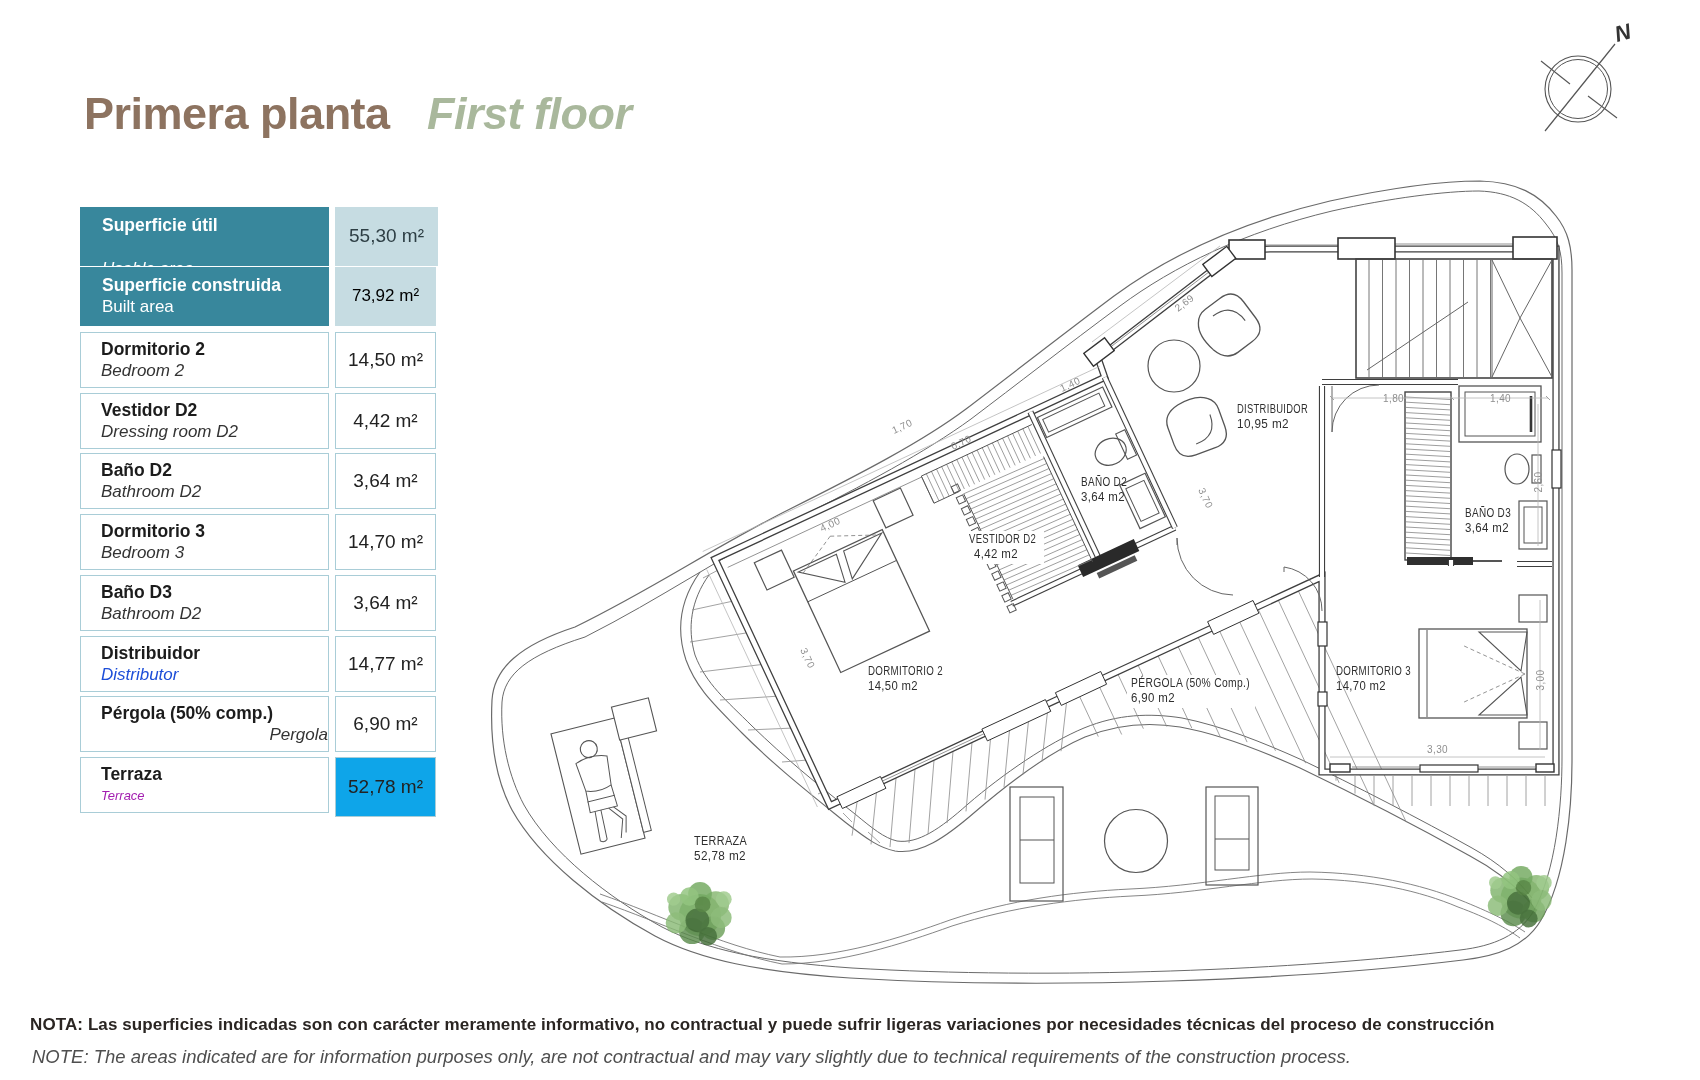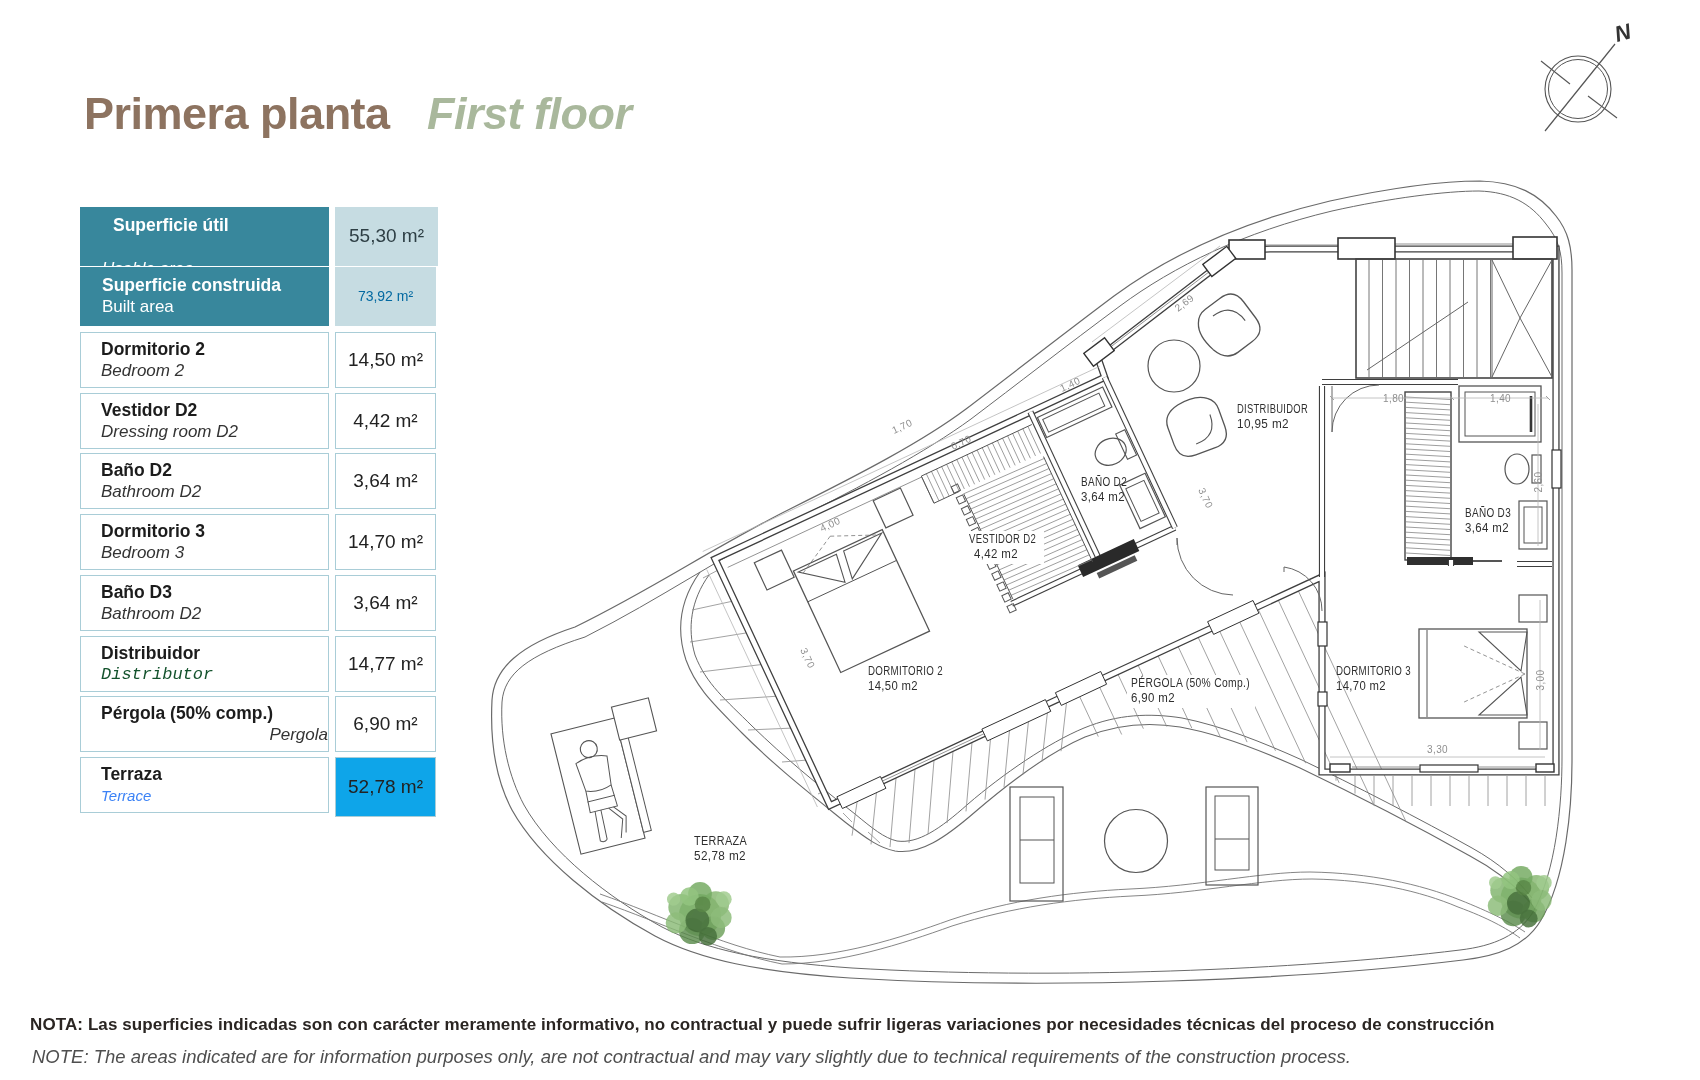--- a/index.html
+++ b/index.html
@@ -1,27 +1,27 @@
 <!DOCTYPE html>
 <html><head><meta charset="utf-8"><style>
 *{margin:0;padding:0;box-sizing:border-box;}
 body{width:1700px;height:1080px;background:#fff;font-family:"Liberation Sans",sans-serif;position:relative;overflow:hidden;}
 </style></head><body>
 <div style="position:absolute;left:84px;top:88px;font-size:45px;font-weight:bold;letter-spacing:-0.5px;color:#8d7360;">Primera planta</div>
 <div style="position:absolute;left:427px;top:88px;font-size:45px;font-weight:bold;font-style:italic;letter-spacing:-0.5px;color:#a9b89c;">First floor</div>
 <div style="position:absolute;left:80px;top:207.0px;width:249px;height:58.5px;background:#38879c;color:#fff;">
-    <div style="padding:7px 4px 0 22px;font-weight:bold;font-size:17.5px;line-height:22px;margin-left:11px;">Superficie útil</div>
+    <div style="padding:7px 4px 0 22px;font-weight:bold;font-size:17.5px;line-height:22px;">Superficie útil</div>
     <div style="padding:0 0 0 22px;font-style:italic;font-size:17px;line-height:22px;margin-top:22px;">Usable area</div>
   </div>
 <div style="position:absolute;left:335px;top:207.0px;width:103px;height:58.5px;background:#c6dce2;color:#2e3f45;font-size:19px;display:flex;align-items:center;justify-content:center;">55,30 m²</div>
 <div style="position:absolute;left:80px;top:267.0px;width:249px;height:58.5px;background:#38879c;color:#fff;">
     <div style="padding:7px 0 0 22px;font-weight:bold;font-size:17.5px;line-height:22px;">Superficie construida</div>
     <div style="padding:0 0 0 22px;font-size:17px;line-height:22px;">Built area</div>
   </div>
-<div style="position:absolute;left:335px;top:267.0px;width:101px;height:58.5px;background:#c6dce2;color:#0369a1;font-size:14px;display:flex;align-items:center;justify-content:center;">73,92 m²</div>
+<div style="position:absolute;left:335px;top:267.0px;width:101px;height:58.5px;background:#c6dce2;color:#000000;font-size:17px;display:flex;align-items:center;justify-content:center;">73,92 m²</div>
 <div style="position:absolute;left:80px;top:332.0px;width:249px;height:56.0px;background:#fff;border:1.6px solid #a9cdd7;box-sizing:border-box;color:#1c1c1c;">
     <div style="padding:5px 0 0 20px;font-weight:bold;font-size:17.5px;line-height:22px;">Dormitorio 2</div>
     <div style="padding:0 0 0 20px;font-style:italic;font-size:17px;line-height:22px;color:#333;">Bedroom 2</div>
   </div>
 <div style="position:absolute;left:335px;top:332.0px;width:101px;height:56.0px;background:#fff;border:1.6px solid #a9cdd7;box-sizing:border-box;color:#222;font-size:19px;display:flex;align-items:center;justify-content:center;">14,50 m²</div>
 <div style="position:absolute;left:80px;top:392.7px;width:249px;height:56.0px;background:#fff;border:1.6px solid #a9cdd7;box-sizing:border-box;color:#1c1c1c;">
     <div style="padding:5px 0 0 20px;font-weight:bold;font-size:17.5px;line-height:22px;">Vestidor D2</div>
     <div style="padding:0 0 0 20px;font-style:italic;font-size:17px;line-height:22px;color:#333;">Dressing room D2</div>
   </div>
 <div style="position:absolute;left:335px;top:392.7px;width:101px;height:56.0px;background:#fff;border:1.6px solid #a9cdd7;box-sizing:border-box;color:#222;font-size:19px;display:flex;align-items:center;justify-content:center;">4,42 m²</div>
@@ -35,31 +35,31 @@
     <div style="padding:0 0 0 20px;font-style:italic;font-size:17px;line-height:22px;color:#333;">Bedroom 3</div>
   </div>
 <div style="position:absolute;left:335px;top:514.1px;width:101px;height:56.0px;background:#fff;border:1.6px solid #a9cdd7;box-sizing:border-box;color:#222;font-size:19px;display:flex;align-items:center;justify-content:center;">14,70 m²</div>
 <div style="position:absolute;left:80px;top:574.8000000000001px;width:249px;height:56.0px;background:#fff;border:1.6px solid #a9cdd7;box-sizing:border-box;color:#1c1c1c;">
     <div style="padding:5px 0 0 20px;font-weight:bold;font-size:17.5px;line-height:22px;">Baño D3</div>
     <div style="padding:0 0 0 20px;font-style:italic;font-size:17px;line-height:22px;color:#333;">Bathroom D2</div>
   </div>
 <div style="position:absolute;left:335px;top:574.8000000000001px;width:101px;height:56.0px;background:#fff;border:1.6px solid #a9cdd7;box-sizing:border-box;color:#222;font-size:19px;display:flex;align-items:center;justify-content:center;">3,64 m²</div>
 <div style="position:absolute;left:80px;top:635.5000000000001px;width:249px;height:56.0px;background:#fff;border:1.6px solid #a9cdd7;box-sizing:border-box;color:#1c1c1c;">
     <div style="padding:5px 0 0 20px;font-weight:bold;font-size:17.5px;line-height:22px;">Distribuidor</div>
-    <div style="padding:0 0 0 20px;font-style:italic;font-size:17px;line-height:22px;color:#14532d;font-family:Liberation Mono, monospace;">Distributor</div>
+    <div style="padding:0 0 0 20px;font-style:italic;font-size:17px;line-height:22px;color:#1d4ed8;">Distributor</div>
   </div>
 <div style="position:absolute;left:335px;top:635.5000000000001px;width:101px;height:56.0px;background:#fff;border:1.6px solid #a9cdd7;box-sizing:border-box;color:#222;font-size:19px;display:flex;align-items:center;justify-content:center;">14,77 m²</div>
 <div style="position:absolute;left:80px;top:696.2000000000002px;width:249px;height:56.0px;background:#fff;border:1.6px solid #a9cdd7;box-sizing:border-box;color:#1c1c1c;">
     <div style="padding:5px 0 0 20px;font-weight:bold;font-size:17.5px;line-height:22px;">Pérgola (50% comp.)</div>
     <div style="padding:0 0 0 20px;font-style:italic;font-size:17px;line-height:22px;color:#333;text-align:right;">Pergola</div>
   </div>
 <div style="position:absolute;left:335px;top:696.2000000000002px;width:101px;height:56.0px;background:#fff;border:1.6px solid #a9cdd7;box-sizing:border-box;color:#222;font-size:19px;display:flex;align-items:center;justify-content:center;">6,90 m²</div>
 <div style="position:absolute;left:80px;top:756.9000000000002px;width:249px;height:56.0px;background:#fff;border:1.6px solid #a9cdd7;box-sizing:border-box;color:#1c1c1c;">
     <div style="padding:5px 0 0 20px;font-weight:bold;font-size:17.5px;line-height:22px;">Terraza</div>
-    <div style="padding:0 0 0 20px;font-style:italic;font-size:15px;line-height:22px;color:#3b82f6;">Terrace</div>
+    <div style="padding:0 0 0 20px;font-style:italic;font-size:13px;line-height:22px;color:#a21caf;">Terrace</div>
   </div>
 <div style="position:absolute;left:335px;top:756.9000000000002px;width:101px;height:60px;background:#0ea5e9;border:1.6px solid #a9cdd7;box-sizing:border-box;color:#222;font-size:19px;display:flex;align-items:center;justify-content:center;">52,78 m²</div>
 <div style="position:absolute;left:0;top:0;width:1700px;height:1080px;"><svg width="1700" height="1080" viewBox="0 0 1700 1080" font-family="Liberation Sans, sans-serif">
       <path d="M 575,627 C 655,588 712,548 790,509 C 858,475 922,442 966,409 C 1012,374 1062,335 1114,296 C 1170,255 1240,222 1330,201 C 1390,188 1445,181 1480,181 C 1517,182 1539,194 1556,216 C 1568,231 1572,247 1572,270 L 1572,760 C 1572,808 1566,878 1541,920 C 1526,946 1498,956 1463,960 C 1300,980 1050,990 850,978 C 760,972 700,960 655,936 C 600,906 540,860 512,810 C 496,780 490,740 492,700 C 494,668 520,645 575,627 Z" stroke="#6a6a6a" stroke-width="1.2" fill="none"></path>
       <path d="M 585,637 C 662,598 718,558 796,519 C 862,486 926,452 971,419 C 1016,385 1066,346 1120,306 C 1174,266 1244,232 1332,211 C 1390,198 1446,191 1479,191 C 1510,192 1530,203 1546,224 C 1558,239 1562,251 1562,273 L 1562,758 C 1562,804 1556,872 1533,912 C 1519,935 1494,946 1460,950 C 1298,970 1052,980 852,968 C 764,962 706,950 662,927 C 609,898 551,853 524,805 C 509,777 500,740 502,702 C 504,674 528,655 585,637 Z" stroke="#6a6a6a" stroke-width="1" fill="none"></path>
       <path d="M 700,572 C 680,600 676,630 686,660 C 697,690 716,706 742,733 C 775,766 808,792 845,822 C 868,840 880,848 895,851 C 920,855 945,838 975,812 C 1010,782 1050,752 1085,737 C 1120,723 1150,722 1180,727 C 1220,734 1260,750 1300,768 C 1350,792 1420,828 1470,856 C 1500,872 1520,890 1535,908" stroke="#6a6a6a" stroke-width="1.1" fill="none"></path>
       <path d="M 709,575 C 691,600 687,628 695,655 C 706,684 726,700 752,726 C 785,758 818,785 855,814 C 872,828 884,838 897,841 C 918,844 940,829 968,804 C 1003,774 1048,743 1084,728 C 1118,714 1150,713 1182,718 C 1222,726 1262,742 1302,760 C 1352,784 1422,820 1472,848 C 1499,863 1518,880 1532,898" stroke="#6a6a6a" stroke-width="1.0" fill="none"></path>
       <path d="M 600,894 C 660,915 720,945 780,957 C 838,958 900,938 950,920 C 1010,900 1070,892 1130,889 C 1200,886 1260,872 1310,872 C 1370,873 1420,884 1460,900 C 1490,912 1510,922 1525,932" stroke="#777" stroke-width="0.9" fill="none"></path>
       <path d="M 602,902 C 662,923 722,952 782,964 C 840,964 902,944 952,926 C 1012,907 1072,899 1132,896 C 1202,893 1262,879 1312,879 C 1372,880 1420,891 1458,907 C 1488,918 1506,928 1520,938" stroke="#777" stroke-width="0.9" fill="none"></path>
       <line x1="858" y1="795.9" x2="852" y2="835.7" stroke="#8a8a8a" stroke-width="0.8"></line>

